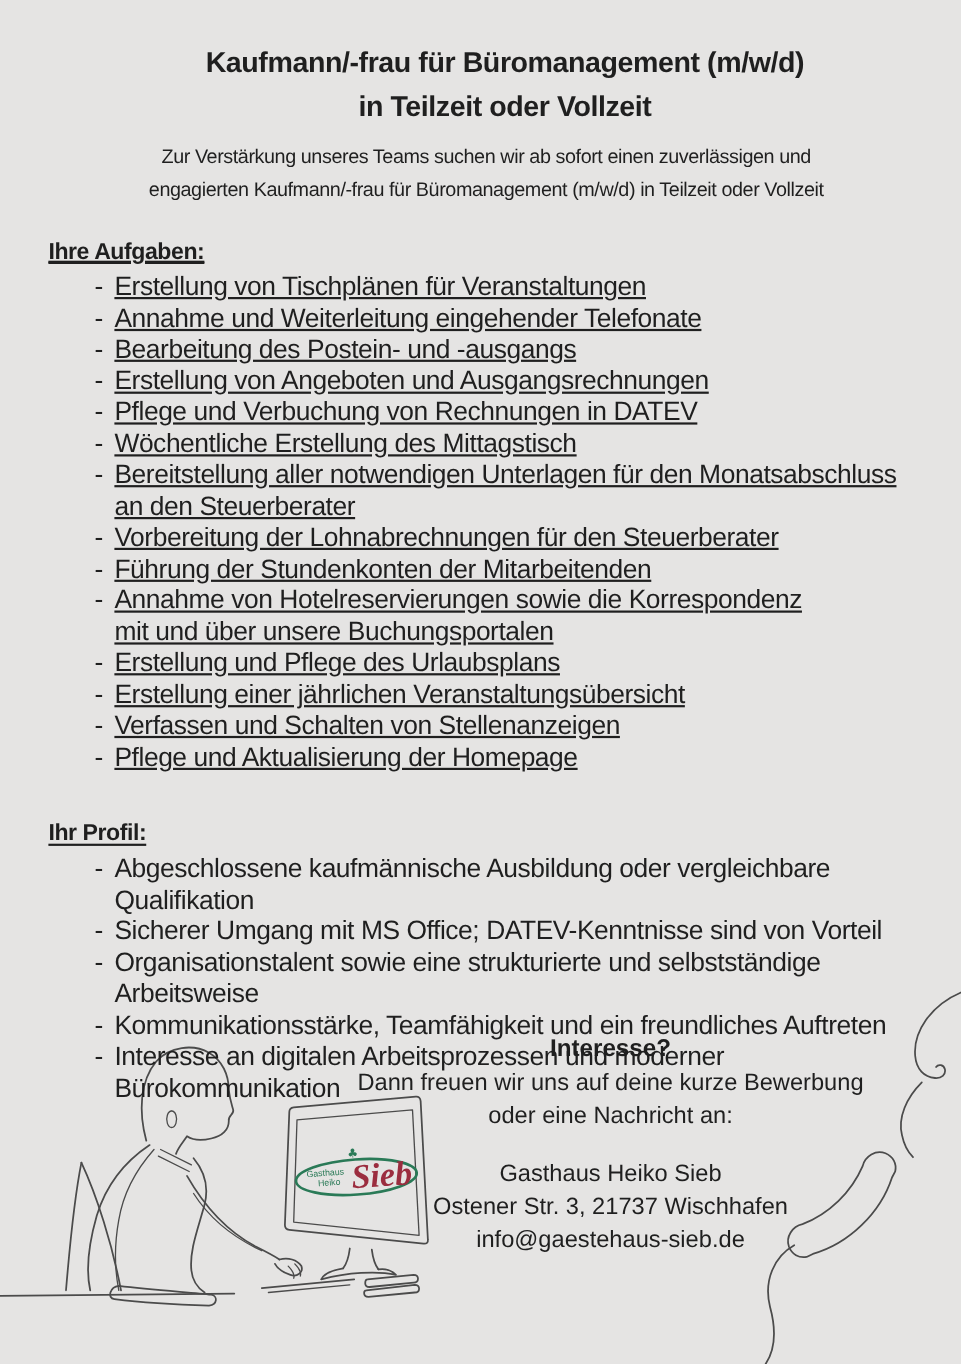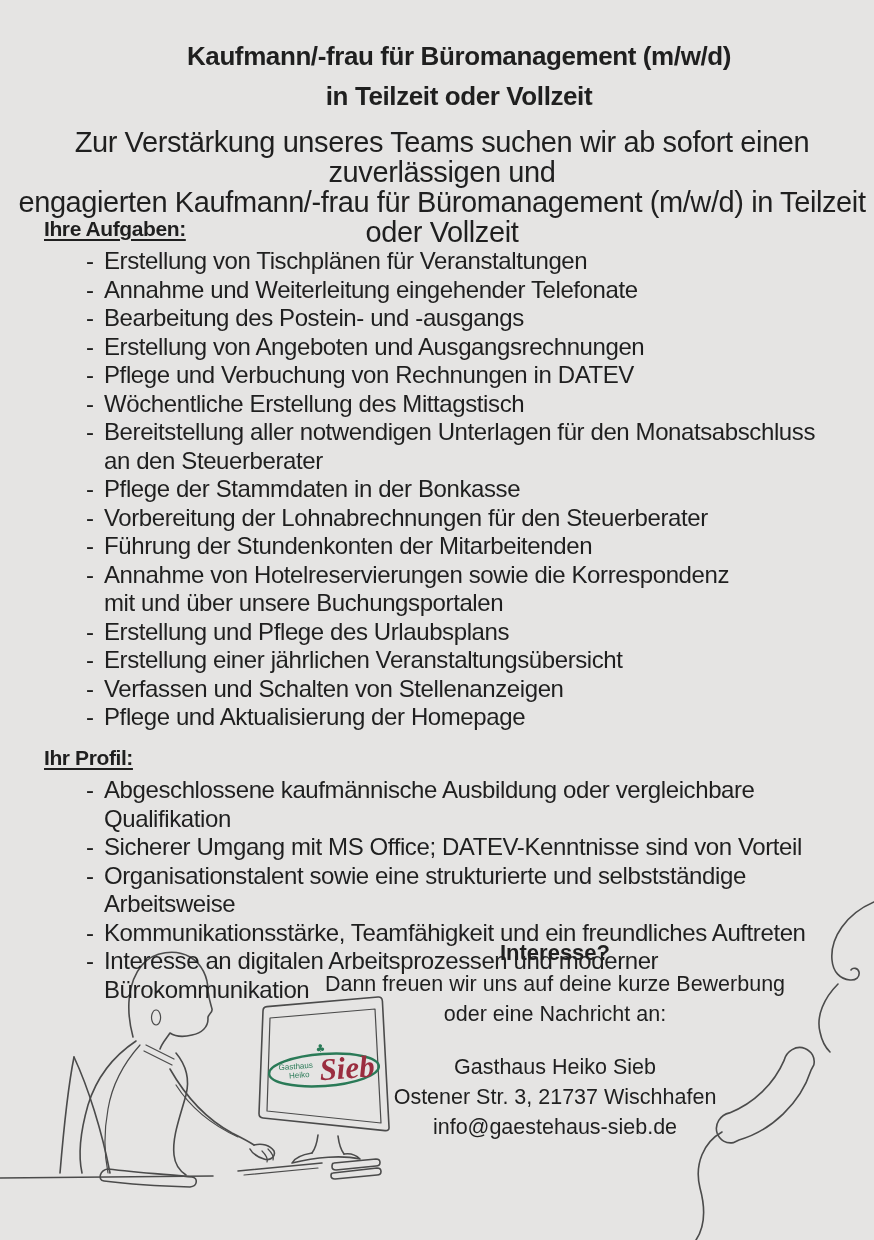--- a/index.html
+++ b/index.html
@@ -22,24 +22,24 @@
   }
   .narrow{letter-spacing:-0.4px;}
   .title{
     position:absolute;top:36px;left:0;right:0;
     text-align:center;
     font-size:26px;font-weight:bold;line-height:40px;margin-left:44px;
   }
   .intro{
     position:absolute;top:127px;left:0;right:0;
     text-align:center;
-    font-size:29px;line-height:30px;padding-left:10px;
+    font-size:18px;line-height:30px;padding-left:10px;
   }
   .list-section{position:absolute;left:44px;right:20px;}
-  .section-tasks{top:217px;}
+  .section-tasks{top:217px;text-decoration:underline;}
   .section-profile{top:746px;}
   .list-section h2{
     margin:0 0 6px 0;
     font-size:21px;font-weight:bold;
     text-decoration:underline;
     text-underline-offset:3px;
   }
   ul.bullets{
     list-style:none;margin:0;padding:0;
     font-size:24px;line-height:28.5px;
@@ -158,21 +158,20 @@
     <h2>Ihre Aufgaben:</h2>
     <ul class="bullets">
       <li>Erstellung von Tischplänen für Veranstaltungen</li>
       <li>Annahme und Weiterleitung eingehender Telefonate</li>
       <li>Bearbeitung des Postein- und -ausgangs</li>
       <li>Erstellung von Angeboten und Ausgangsrechnungen</li>
       <li>Pflege und Verbuchung von Rechnungen in DATEV</li>
       <li>Wöchentliche Erstellung des Mittagstisch</li>
       <li>Bereitstellung aller notwendigen Unterlagen für den Monatsabschluss
 an den Steuerberater</li>
-      <li>Pflege der Stammdaten in der Bonkasse</li>
       <li>Vorbereitung der Lohnabrechnungen für den Steuerberater</li>
       <li>Führung der Stundenkonten der Mitarbeitenden</li>
       <li>Annahme von Hotelreservierungen sowie die Korrespondenz
 mit und über unsere Buchungsportalen</li>
       <li>Erstellung und Pflege des Urlaubsplans</li>
       <li>Erstellung einer jährlichen Veranstaltungsübersicht</li>
       <li>Verfassen und Schalten von Stellenanzeigen</li>
       <li>Pflege und Aktualisierung der Homepage</li>
     </ul>
   </section>

